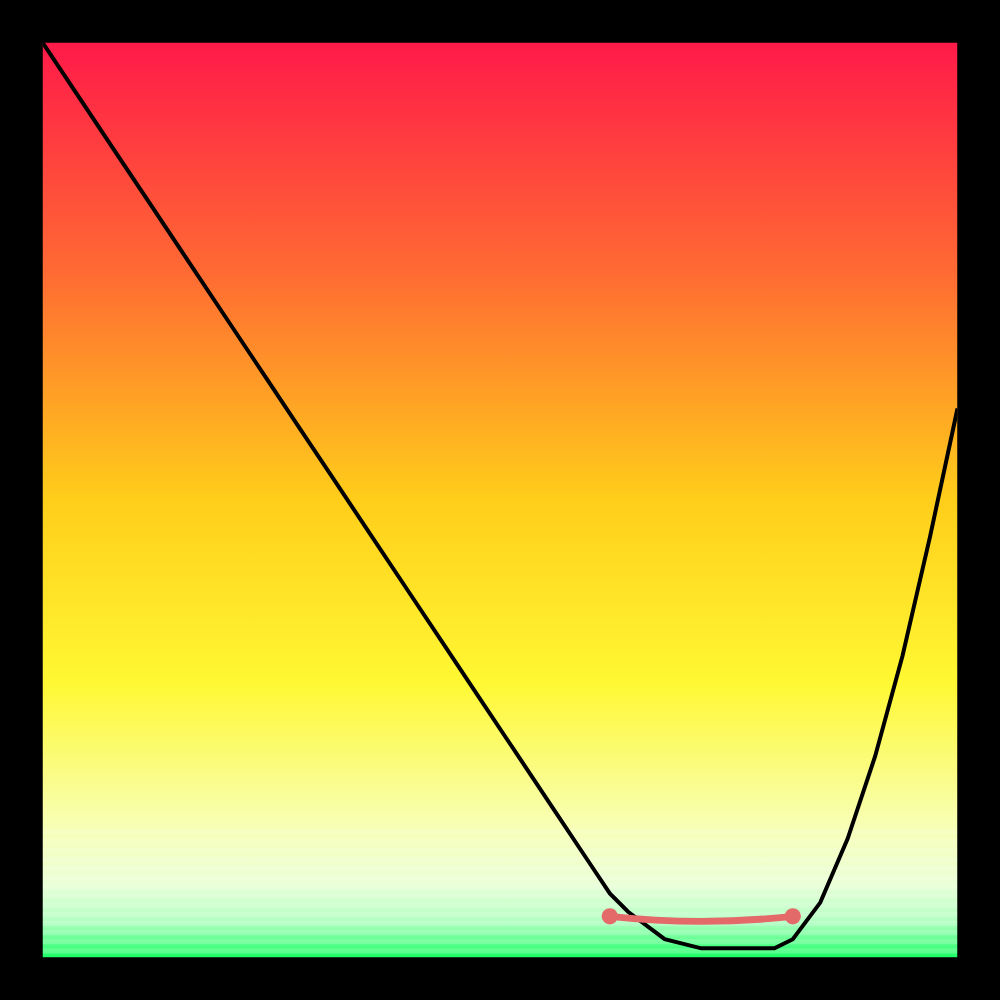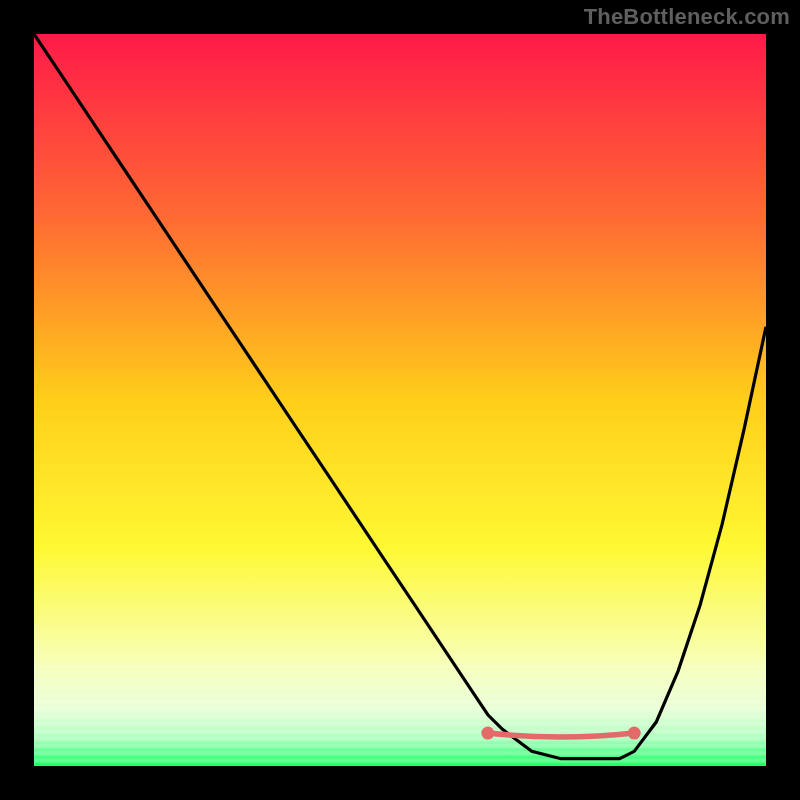--- a/index.html
+++ b/index.html
@@ -32,21 +32,20 @@
     top: 34px;
     width: 732px;
     height: 732px;
     display: block;
   }
 </style>
 </head>
 <body>
 
 <div class="frame">
-  <div class="watermark">TheBottleneck.com</div>
 
   <svg class="plot" viewBox="0 0 732 732" preserveAspectRatio="none">
     <defs>
       <linearGradient id="bg-grad" x1="0" y1="0" x2="0" y2="1">
           <stop offset="0%" stop-color="#ff1a49"></stop>
           <stop offset="25%" stop-color="#ff6a33"></stop>
           <stop offset="50%" stop-color="#ffce1a"></stop>
           <stop offset="70%" stop-color="#fff833"></stop>
           <stop offset="86%" stop-color="#f7ffb8"></stop>
           <stop offset="92%" stop-color="#eaffd8"></stop>

